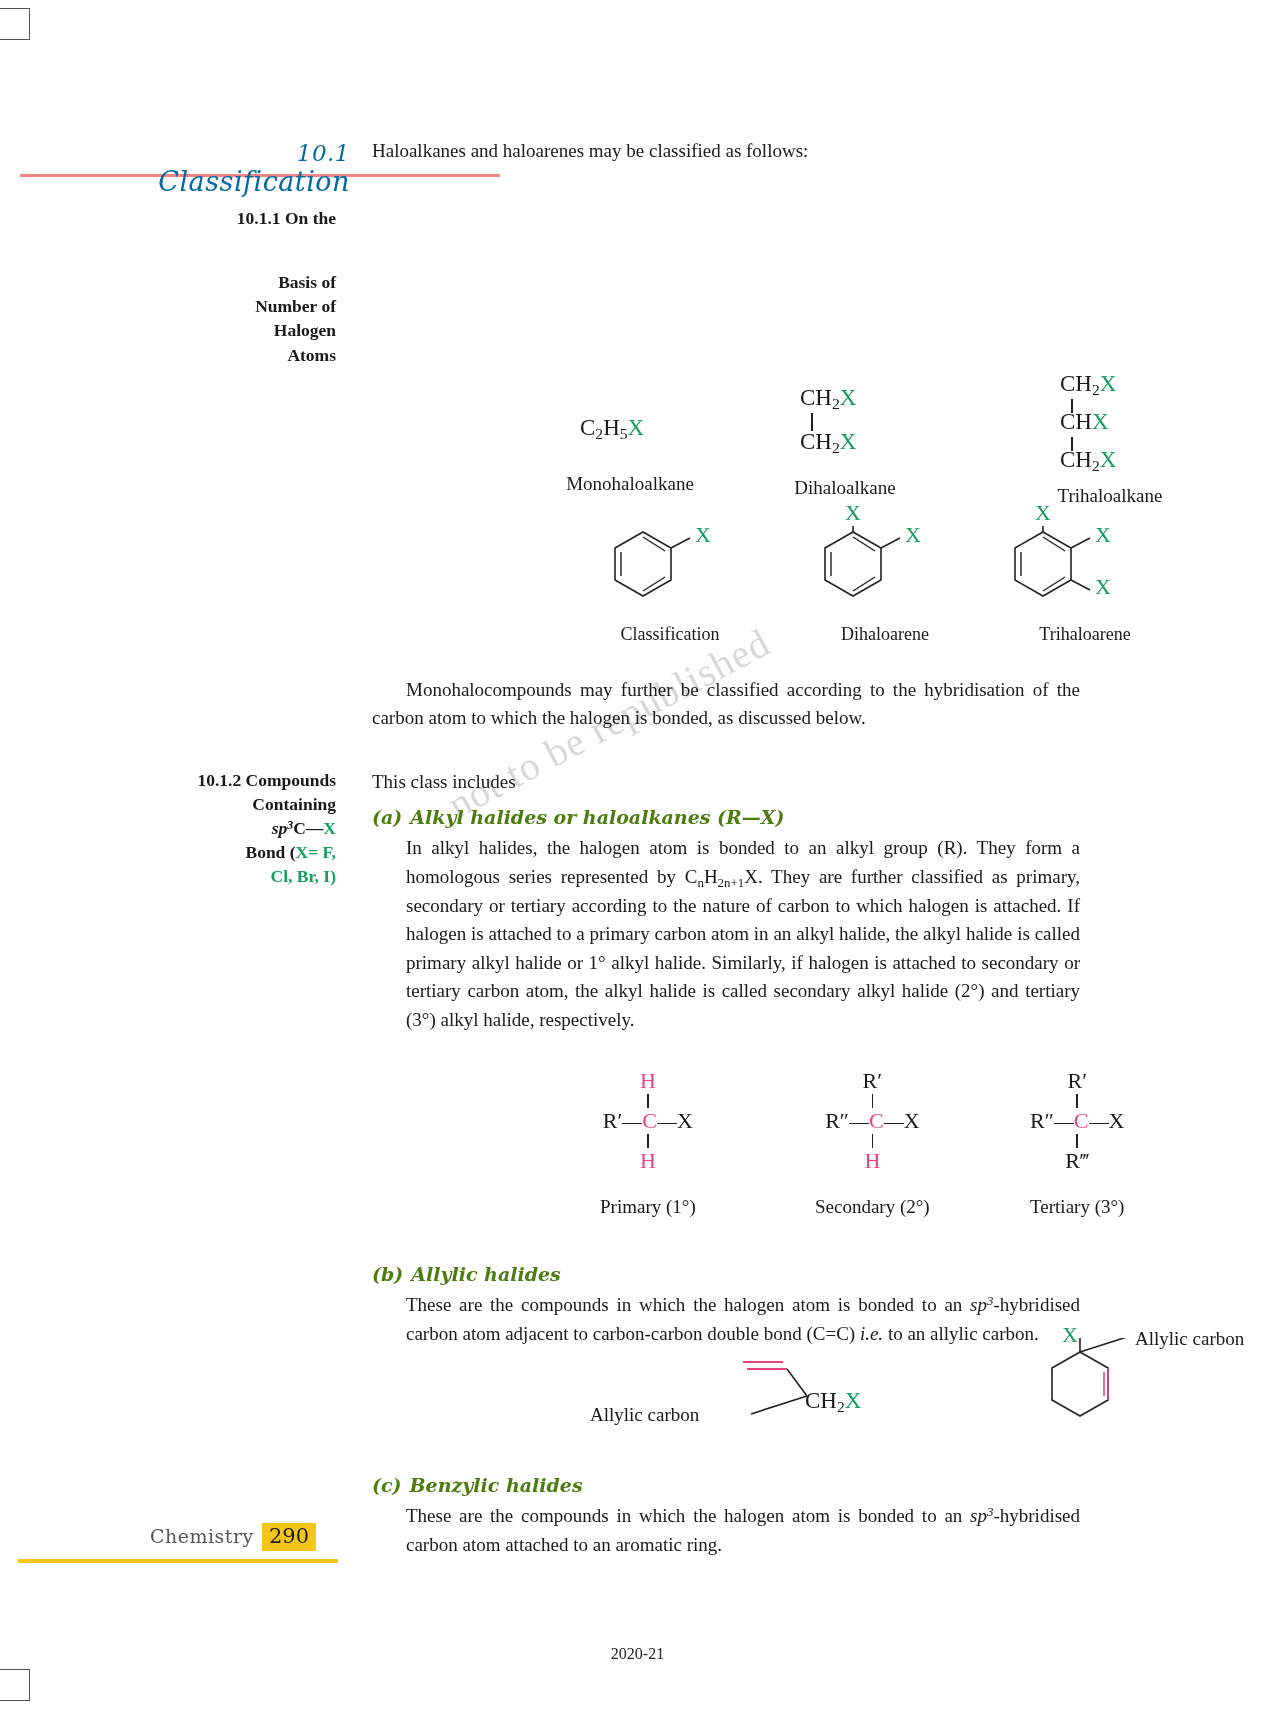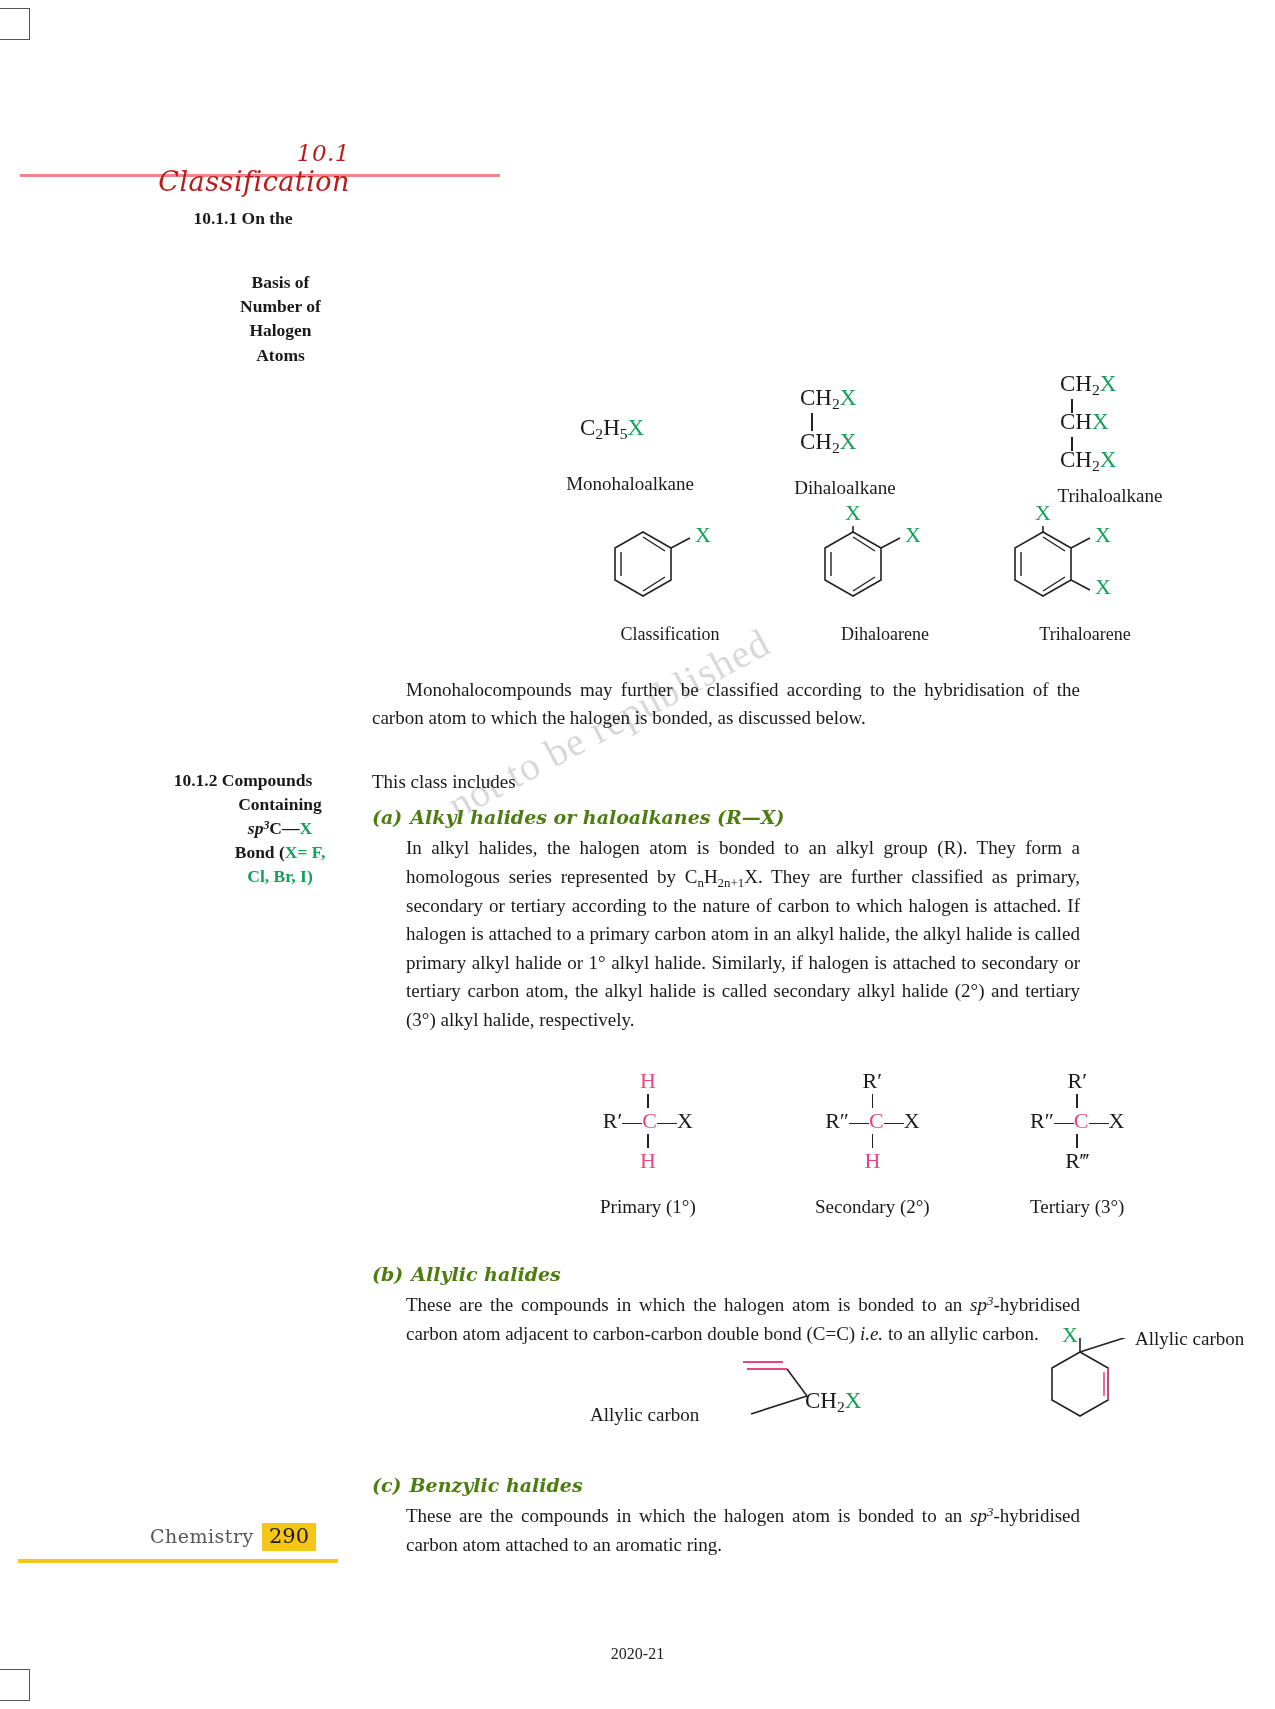--- a/index.html
+++ b/index.html
@@ -43,42 +43,42 @@
   }
   .sec-head {
     position: absolute;
     left: 0;
     top: 0;
     width: 200px;
     text-align: right;
     font-family: "DejaVu Serif", serif;
     font-style: italic;
     font-size: 23px;
-    color: #b91c1c;
+    color: #0369a1;
     letter-spacing: 0.5px;
   }
   .sec-head .big { font-size: 27px; }
   .rule {
     position: absolute;
     left: -130px;
     top: 34px;
     width: 480px;
     height: 3px;
     background: #ef8585;
   }
 
   
   .row {
     display: flex;
     align-items: flex-start;
   }
   .left-col {
     width: 200px;
     flex: 0 0 200px;
-    text-align: center;
+    text-align: right;
     padding-right: 14px;
     box-sizing: border-box;
   }
   .right-col {
     flex: 1 1 auto;
     padding-left: 22px;
   }
   .sub-wrap {
     font-family: "Liberation Serif", serif;
     font-weight: bold;
@@ -257,20 +257,23 @@
   <div class="watermark">not to be republished</div>
 
   <div class="content">
 
     <div class="sec-head-row">
       <div class="rule"></div>
       <div class="sec-head">
         <span>10.1</span>
         <span class="big">Classification</span>
       </div>
+      <div style="position:absolute; left:222px; top:0px; width:700px;">
+        <span class="formula" style="font-size:19px;">Haloalkanes and haloarenes may be classified as follows:</span>
+      </div>
     </div>
 
     <div class="row" style="margin-top:26px;">
       <div class="left-col">
         <div class="sub-wrap hang">
           <span>10.1.1</span>
           <span>On the</span>
         </div>
         <div class="sub-wrap sub-ind" style="padding-left:74px;margin-top:40px;">
           <div>Basis of</div>

